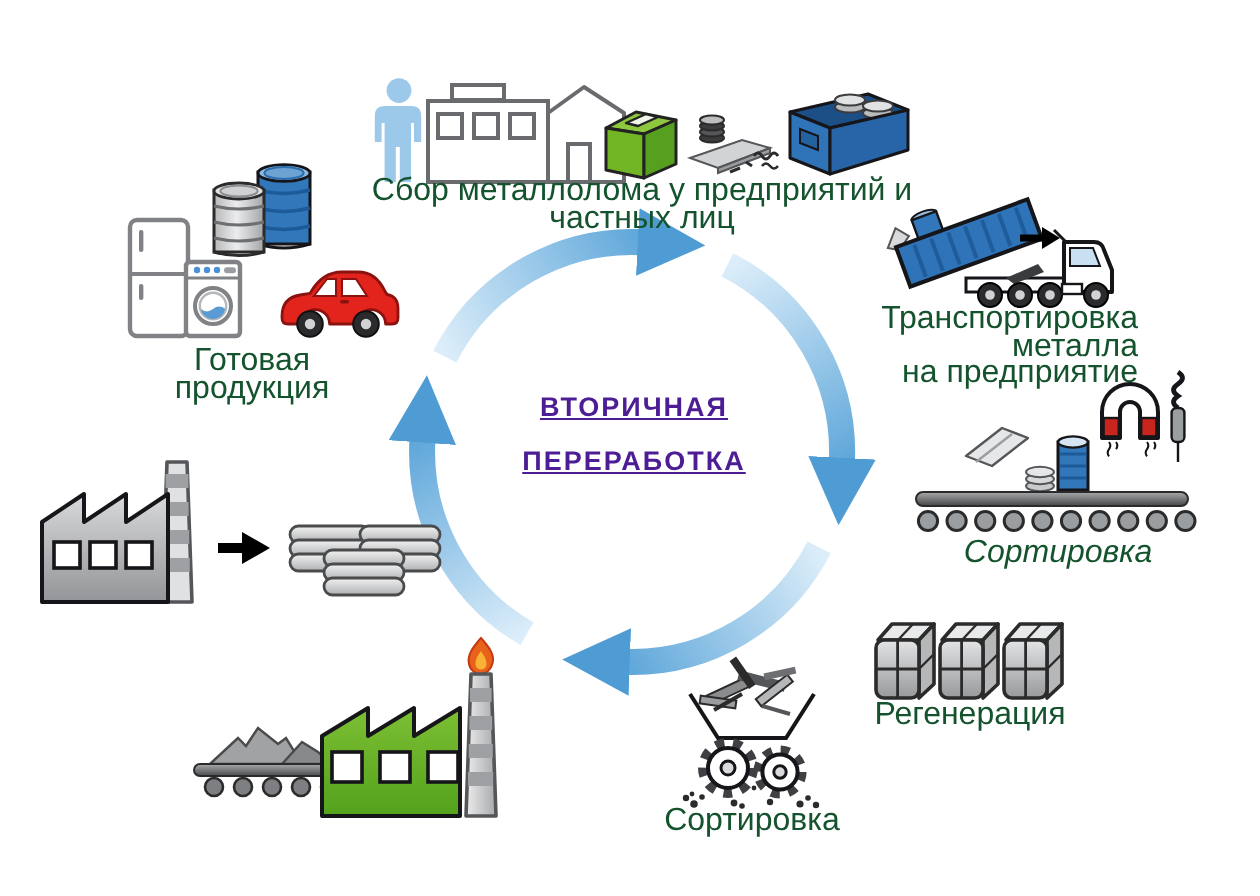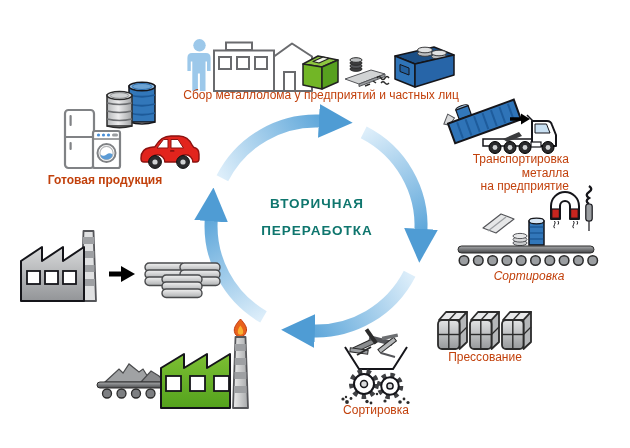--- a/index.html
+++ b/index.html
@@ -2,26 +2,26 @@
 <html><head>
 <meta charset="utf-8">
 <style>
   html,body{margin:0;padding:0;background:#ffffff;}
   .canvas{
     position:relative;width:630px;height:448px;background:#ffffff;overflow:hidden;
     font-family:"Liberation Sans",sans-serif;
   }
   .abs{position:absolute;}
   .caption{
-    position:absolute;font-size:12px;color:#c2410c;text-align:center;line-height:13.5px;
+    position:absolute;font-size:16px;color:#14532d;text-align:center;line-height:13.5px;
   }
   .caption.right{text-align:right;}
   .center-title{
     position:absolute;left:233px;top:190px;width:168px;text-align:center;
-    font-weight:bold;font-size:13.5px;letter-spacing:1px;color:#0f766e;
+    font-weight:bold;font-size:13.5px;letter-spacing:1px;color:#4c1d95;text-decoration:underline;
   }
   .center-title div{line-height:27px;}
   svg{display:block;overflow:visible;}
   
   .cycle-svg{left:0;top:0;}
   .i-person{left:184px;top:39px;}
   .i-building{left:213px;top:41px;}
   .i-bin{left:301px;top:52px;}
   .i-scrap{left:343px;top:55px;}
   .i-dumpster{left:392px;top:44px;}
@@ -32,21 +32,21 @@
   .c-sorting{left:467px;top:270px;width:124px;font-style:italic;}
   .i-bales{left:437px;top:309px;}
   .c-pressing{left:433px;top:351px;width:104px;}
   .i-shredder{left:337px;top:333px;}
   .c-shredding{left:324px;top:404px;width:104px;}
   .i-casting{left:95px;top:319px;}
   .c-casting{left:137px;top:410px;width:124px;}
   .i-regen{left:17px;top:227px;}
   .c-regen{left:20px;top:303px;width:84px;}
   .i-products{left:57px;top:82px;}
-  .c-products{left:38px;top:174px;width:134px;font-weight:bold;}
+  .c-products{left:59px;top:174px;width:134px;}
 </style>
 </head>
 <body>
 
 <div class="canvas">
 
   <svg class="abs cycle-svg" width="630" height="448" viewBox="0 0 630 448">
     <defs>
       <marker id="ah" markerWidth="2.6" markerHeight="2.6" refX="0.2" refY="1.3" orient="auto">
         <path d="M0,0 L2.6,1.3 L0,2.6 Z" fill="#4f9cd4"></path>
@@ -228,21 +228,21 @@
         <line x1="1" y1="25.5" x2="22.5" y2="25.5" stroke="#2b2b2b" stroke-width="1.4"></line>
         <line x1="19.5" y1="3" x2="12" y2="11" stroke="#2b2b2b" stroke-width="1.2"></line>
         <line x1="30" y1="18" x2="22.5" y2="25.5" stroke="#2b2b2b" stroke-width="1.2"></line>
       </g>
     </defs>
     <use href="#bale" x="0"></use>
     <use href="#bale" x="32"></use>
     <use href="#bale" x="64"></use>
   </svg>
 
-  <div class="caption c-pressing">Прессование</div>
+  <div class="caption c-pressing">Регенерация</div>
 
   <svg class="abs i-shredder" width="78" height="73" viewBox="0 0 78 73">
     <path d="M8,14 L22,36 L56,36 L70,14" fill="#fff" stroke="#15151a" stroke-width="2"></path>
     <rect x="16" y="10" width="22" height="5" transform="rotate(-25 27 12)" fill="#8a8c8e" stroke="#2b2b2b" stroke-width="1"></rect>
     <rect x="32" y="5" width="24" height="5" transform="rotate(14 44 7)" fill="#55565a"></rect>
     <rect x="40" y="10" width="20" height="4.5" transform="rotate(-38 50 12)" fill="#b5b7b9" stroke="#2b2b2b" stroke-width="1"></rect>
     <rect x="26" y="1" width="17" height="4" transform="rotate(55 34 3)" fill="#2b2b2b"></rect>
     <rect x="13" y="16" width="18" height="4" transform="rotate(8 22 18)" fill="#9b9ea1" stroke="#2b2b2b" stroke-width="1"></rect>
     <rect x="45" y="2" width="16" height="3.5" transform="rotate(-12 53 4)" fill="#6d6f72"></rect>
     <line x1="20" y1="22" x2="34" y2="14" stroke="#2b2b2b" stroke-width="2"></line>

